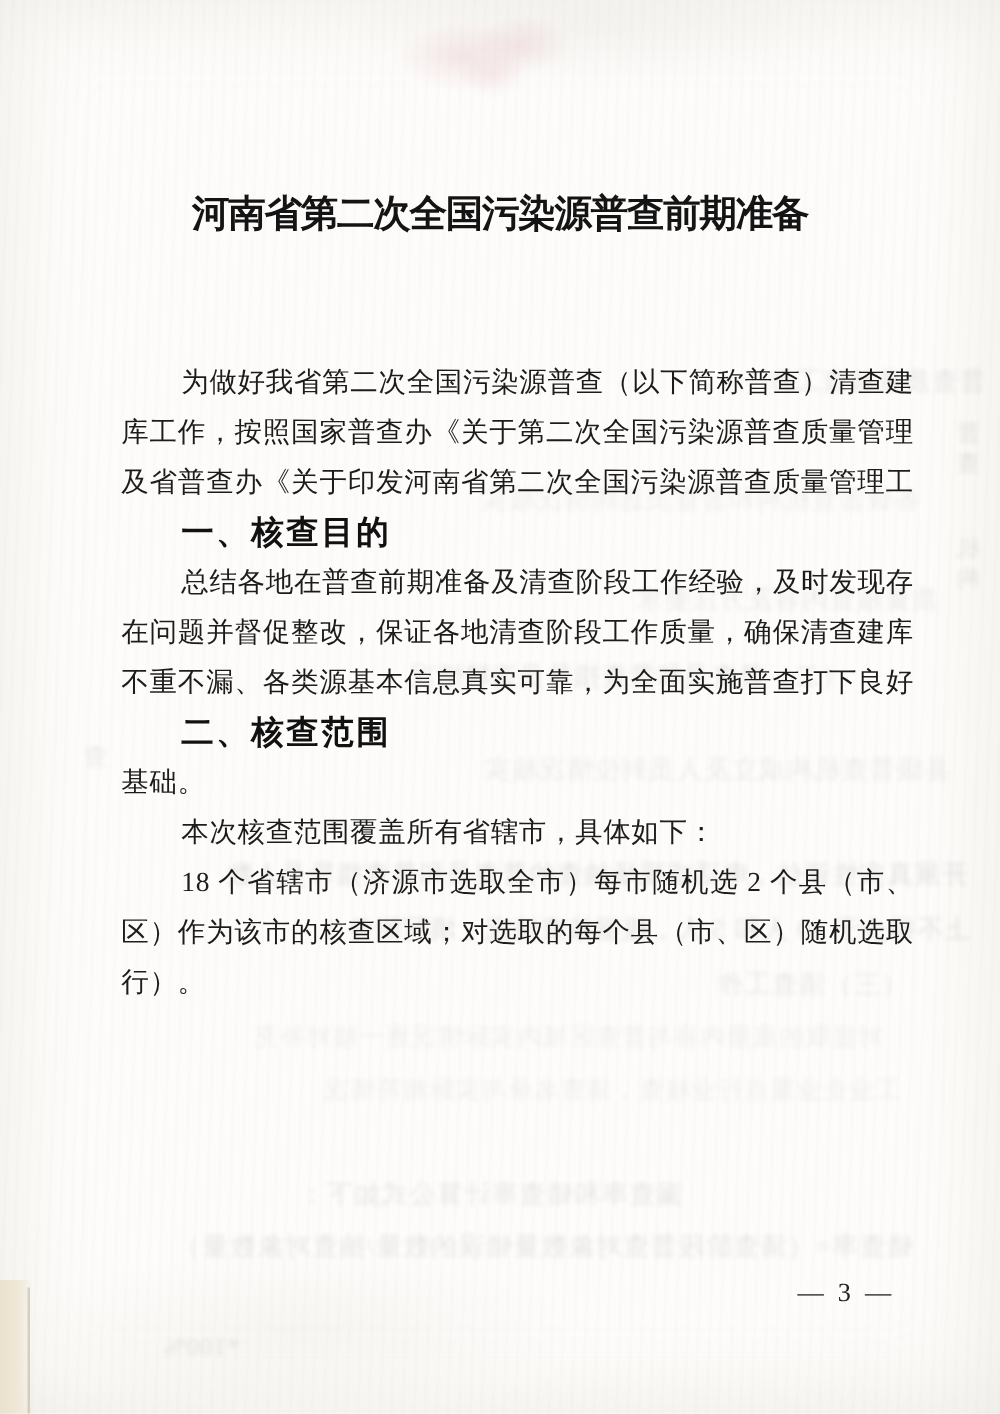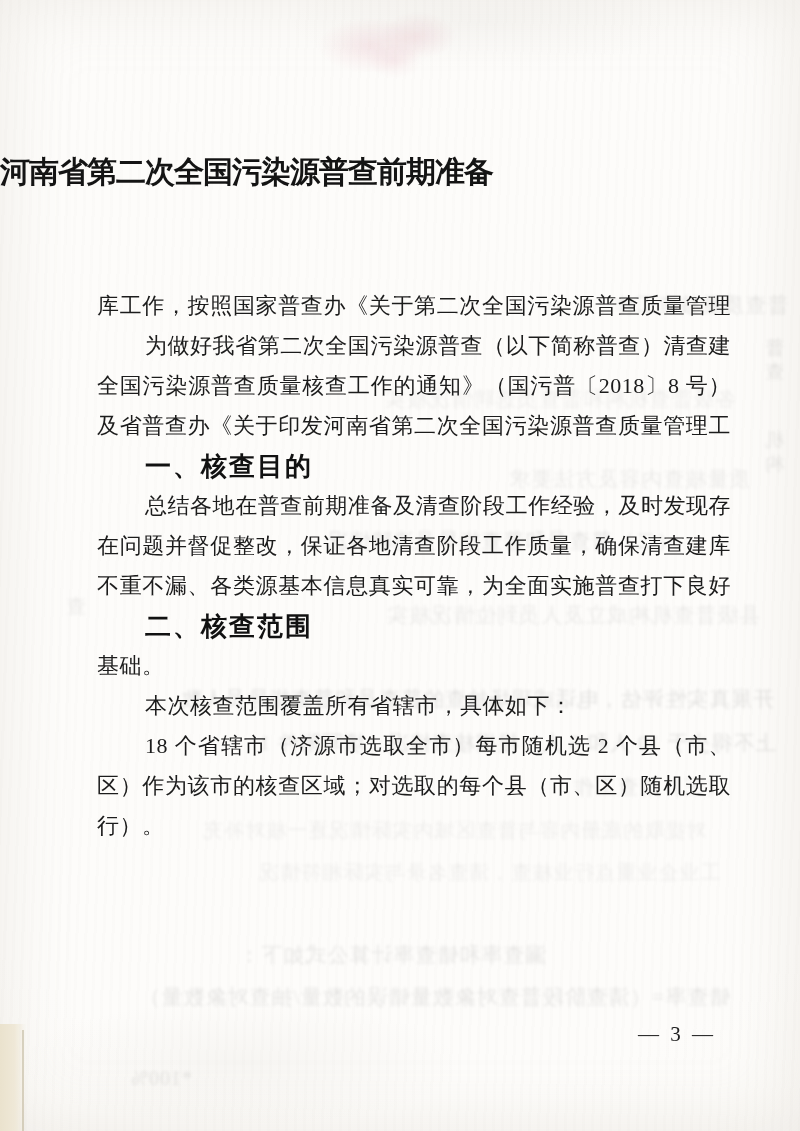--- a/index.html
+++ b/index.html
@@ -32,21 +32,21 @@
     color:#6f6f6f;
     letter-spacing:1px;
     line-height:1.25;
     overflow:hidden;
     max-height:72px;
     font-family:"Liberation Serif","DejaVu Serif",serif;
     white-space:normal;
   }
   .title{
     position:absolute;left:0;right:0;top:146px;margin:0;z-index:2;
-    text-align:left;
+    text-align:center;
     font-family:"DejaVu Sans","Liberation Sans",sans-serif;
     font-weight:bold;color:#141414;
   }
   .title-line{
     font-size:30px;line-height:51px;height:51px;letter-spacing:-1px;
   }
   .doc-body{
     position:absolute;left:97px;top:286px;width:634px;z-index:2;
     color:#1c1c1c;
   }
@@ -107,23 +107,22 @@
       <div class="ghost" style="left: 176px; top: 942px; width: 370px; font-size: 21px; opacity: 0.15;">漏查率和错查率计算公式如下：</div>
       <div class="ghost" style="left: 100px; top: 984px; width: 630px; font-size: 21px; opacity: 0.15;">错查率=（清查阶段普查对象数量错误的数量/抽查对象数量）</div>
       <div class="ghost" style="left: 96px; top: 1066px; width: 96px; font-size: 20px; opacity: 0.15;">*100%</div>
     </div>
 
   <h1 class="title">
     <div class="title-line">河南省第二次全国污染源普查前期准备</div>
   </h1>
 
   <div class="doc-body" id="doc-body">
+      <div class="line body-line indent just">为做好我省第二次全国污染源普查（以下简称普查）清查建</div>
       <div class="line body-line just">库工作，按照国家普查办《关于第二次全国污染源普查质量管理</div>
-      <div class="line body-line indent just">为做好我省第二次全国污染源普查（以下简称普查）清查建</div>
-      <div class="line body-line just">全国污染源普查质量核查工作的通知》（国污普〔2018〕8 号）</div>
       <div class="line body-line just">及省普查办《关于印发河南省第二次全国污染源普查质量管理工</div>
       <div class="line heading">一、核查目的</div>
       <div class="line body-line indent just">总结各地在普查前期准备及清查阶段工作经验，及时发现存</div>
       <div class="line body-line just">在问题并督促整改，保证各地清查阶段工作质量，确保清查建库</div>
       <div class="line body-line just">不重不漏、各类源基本信息真实可靠，为全面实施普查打下良好</div>
       <div class="line heading">二、核查范围</div>
       <div class="line body-line">基础。</div>
       <div class="line body-line indent">本次核查范围覆盖所有省辖市，具体如下：</div>
       <div class="line body-line indent just">18 个省辖市（济源市选取全市）每市随机选 2 个县（市、</div>
       <div class="line body-line just">区）作为该市的核查区域；对选取的每个县（市、区）随机选取</div>

